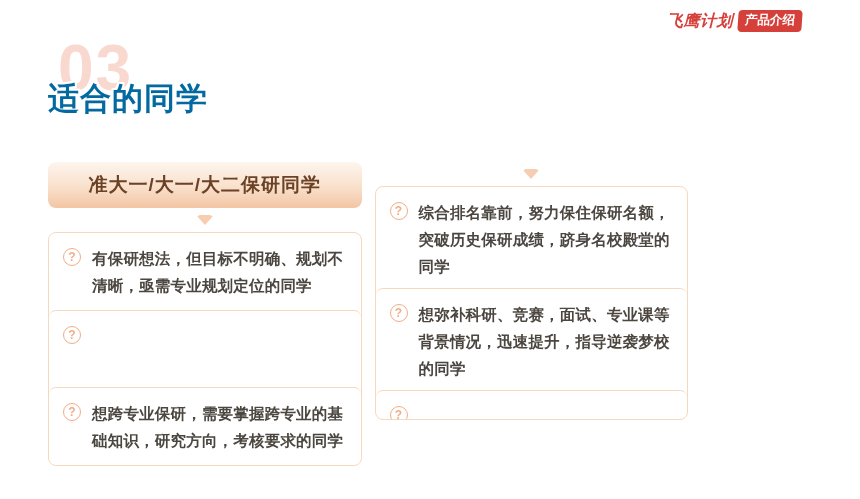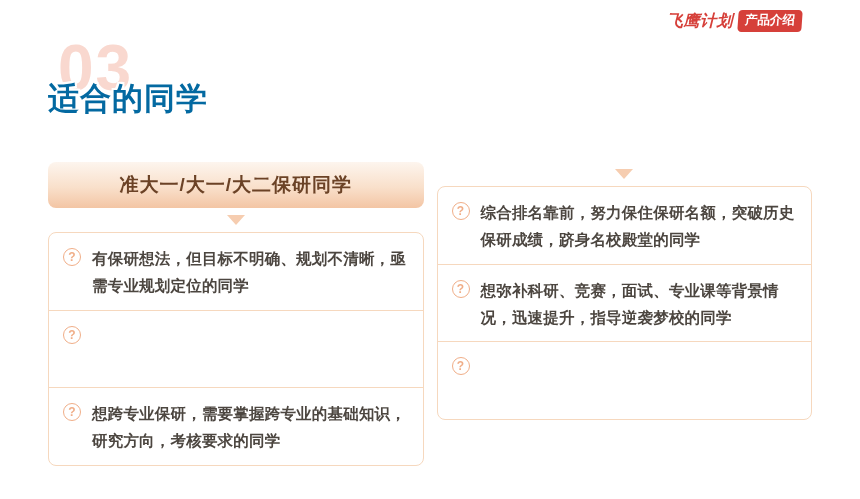--- a/index.html
+++ b/index.html
@@ -1,15 +1,15 @@
 <!DOCTYPE html>
 <html><head>
 <meta charset="utf-8">
 <style>
-  * { margin: 0; padding: 0; box-sizing: border-box; }
+  * { margin: 0; padding: 0; box-sizing: border-box; border-radius: 7px; }
   html, body {
     width: 860px; height: 499px;
     background: #ffffff;
     font-family: "Liberation Sans", "DejaVu Sans", sans-serif;
     overflow: hidden;
     position: relative;
   }
   .slide { position: relative; width: 860px; height: 499px; background: #fff; }
 
   
@@ -40,21 +40,21 @@
     font-size: 31px; font-weight: bold; color: #0369a1;
     letter-spacing: 1px; white-space: nowrap;
     text-shadow: -2px -2px 0 #fff, 2px -2px 0 #fff, -2px 2px 0 #fff,
                   2px 2px 0 #fff, 0 -2px 0 #fff, 0 2px 0 #fff,
                  -2px 0 0 #fff, 2px 0 0 #fff;
   }
 
   
   .columns {
     position: absolute; left: 48px; top: 162px;
-    width: 764px;
+    width: 640px;
     display: grid; grid-template-columns: 1fr 1fr; column-gap: 13px;
   }
   .col { display: flex; flex-direction: column; }
 
   .col-header {
     height: 46px; border-radius: 8px;
     background: linear-gradient(to bottom, #fdf5ee 0%, #f9e0cb 55%, #f3c5a4 100%);
     display: flex; align-items: center; justify-content: center;
     font-size: 19px; font-weight: bold; color: #6b4226; letter-spacing: 1px;
   }

